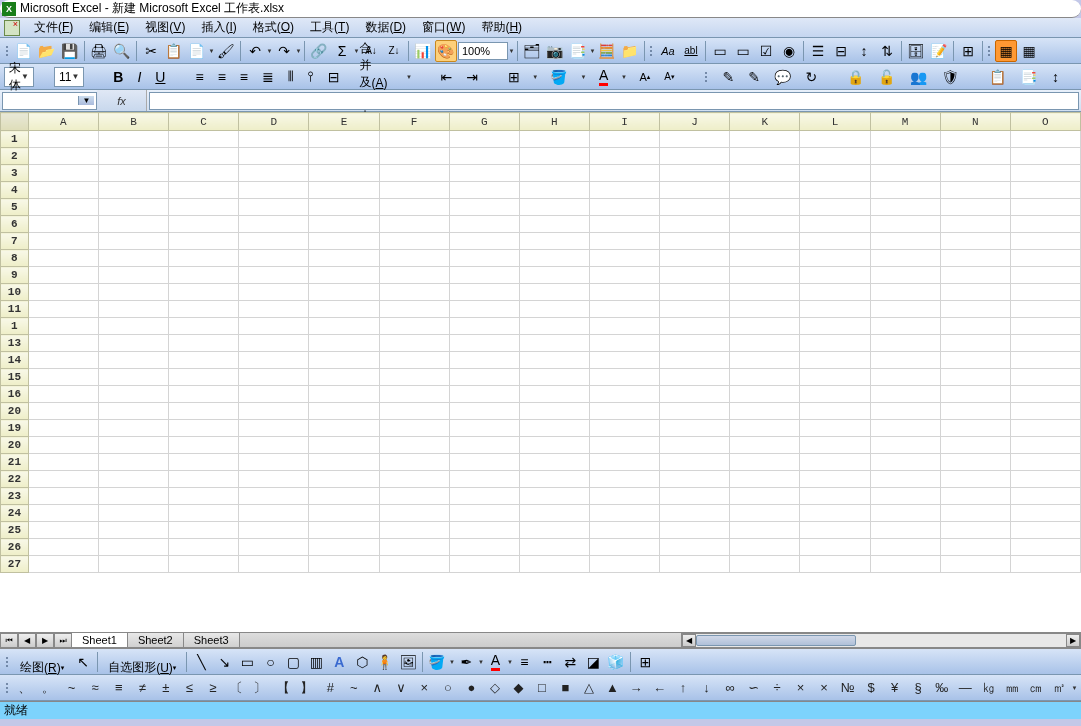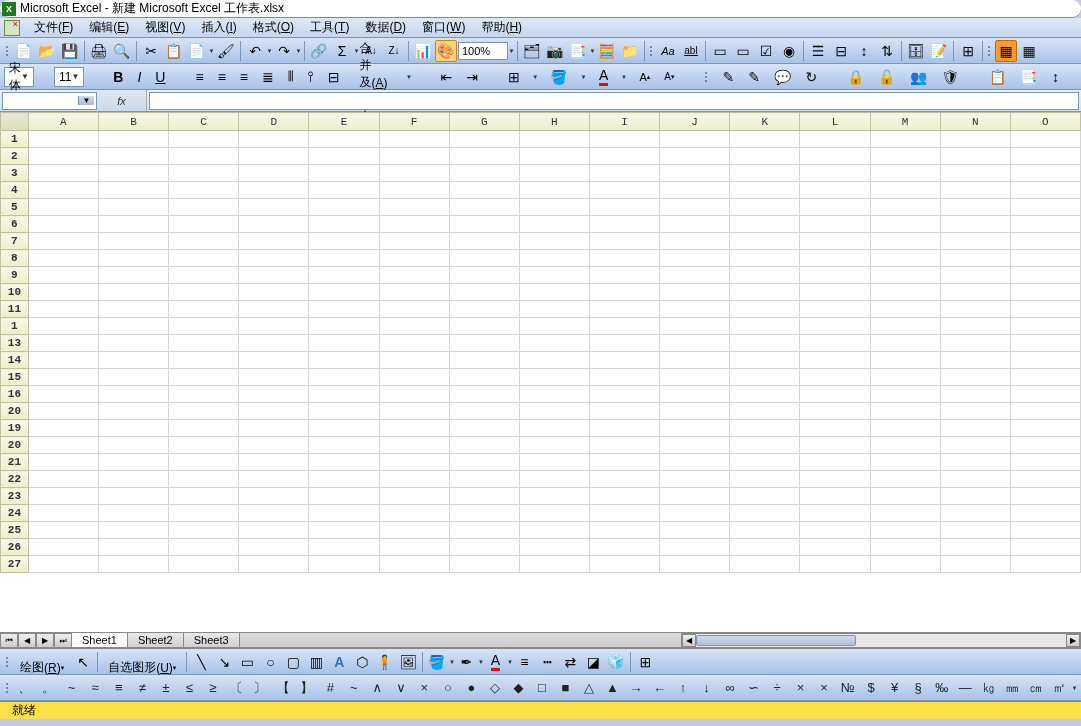--- a/index.html
+++ b/index.html
@@ -42,21 +42,21 @@
 .sheet-tab { padding: 0 10px; height: 100%; background: #fff; border: 1px solid #888; border-top: none; display: flex; align-items: center; font-size: 11px; cursor: pointer; margin-left: -1px;}
 .sheet-tab.inactive { background: linear-gradient(#e8e8e8,#d0d0d0); }
 .tab-spacer { flex: 1; background: linear-gradient(#ddd,#ccc); height: 100%; border-bottom: 1px solid #888;}
 .hscroll { flex: 1; height: 100%; background: #e8e8e8; border: 1px solid #888; position: relative;}
 .hscroll-thumb { position: absolute; left: 14px; top: 1px; bottom: 1px; width: 160px; background: linear-gradient(#d0d8e8,#b0c0d8); border: 1px solid #7a96b0; border-radius: 2px;}
 .hscroll-arrow { position: absolute; top: 0; bottom: 0; width: 14px; background: linear-gradient(#eee,#ccc); border: 1px solid #888; display: flex; align-items: center; justify-content: center; font-size: 8px;}
 .hscroll-arrow.left{left:0;} .hscroll-arrow.right{right:0;}
 .draw-toolbar { background: linear-gradient(#d7e4f7, #a8c2e8); height: 26px; display: flex; align-items: center; padding: 0 4px; border-bottom: 1px solid #7a96b0; gap: 1px; }
 .symbol-toolbar { background: linear-gradient(#d7e4f7, #a8c2e8); height: 26px; display: flex; align-items: center; padding: 0 4px; border-bottom: 1px solid #7a96b0; gap: 2px; }
 .sym { width: 22px; height: 20px; display: inline-flex; align-items: center; justify-content: center; font-size: 13px; cursor: pointer; color: #222;}
-.statusbar { height: 18px; background: #fde047; border-top: 1px solid #888; display: flex; align-items: center; padding: 0 12px; font-size: 12px;}
+.statusbar { height: 18px; background: #7dd3fc; border-top: 1px solid #888; display: flex; align-items: center; padding: 0 4px; font-size: 12px;}
 .menu-text { font-size: 12px; }
 .txt-btn { height: 22px; padding: 0 6px; display: inline-flex; align-items: center; font-size: 12px; cursor: pointer; border: 1px solid transparent; margin-top: 12px;}
 .tb-arrow { font-size: 7px; }
 </style>
 </head>
 <body>
 
 <div class="titlebar">
   <span class="icon"></span>
   <span><span>Microsoft Excel</span><span> - </span><span>新建 Microsoft Excel 工作表.xlsx</span></span>

